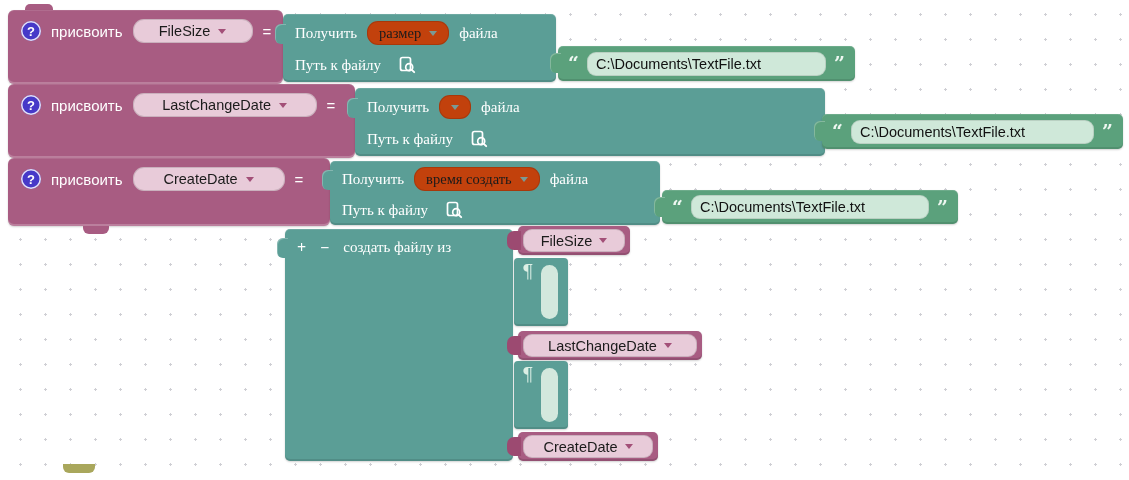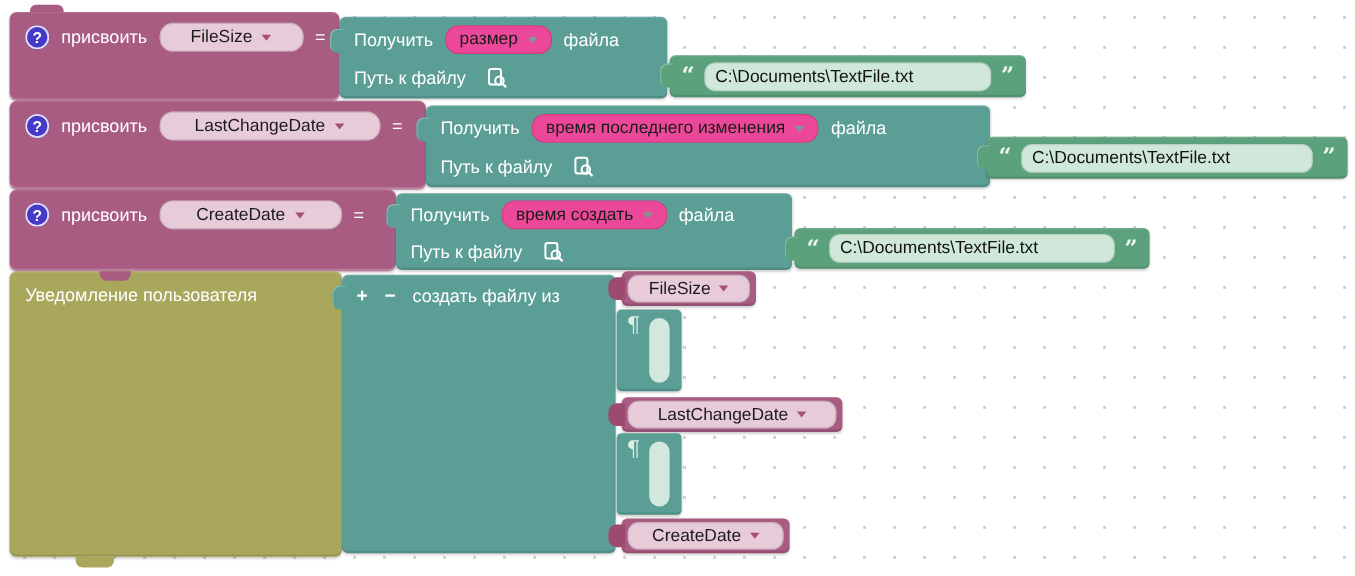--- a/index.html
+++ b/index.html
@@ -7,33 +7,33 @@
     position:relative;width:1129px;height:480px;overflow:hidden;
     background-color:#ffffff;
     background-image:radial-gradient(circle,#cfcfd4 1.2px,transparent 1.4px);
     background-size:25px 25px;background-position:8px 2px;
     font-family:"Liberation Sans",sans-serif;
   }
   .blk{position:absolute;box-sizing:border-box;color:#fff;}
   .pink{background:#a85c82;border-radius:6px;
     box-shadow:inset 0 -2px 0 rgba(255,255,255,.22),inset 0 1px 0 rgba(255,255,255,.10),0 1px 2px rgba(0,0,0,.18);}
   .teal{background:#5b9e96;border-radius:5px;
-    box-shadow:inset 0 -2px 0 rgba(0,0,0,.10),inset 0 1px 0 rgba(255,255,255,.12),0 1px 2px rgba(0,0,0,.18);}
+    box-shadow:inset 0 -2px 0 rgba(0,0,0,.10),inset 0 1px 0 rgba(255,255,255,.12),0 1px 2px rgba(0,0,0,.18);font-family:Liberation Serif, serif;}
   .green{background:#5ba17c;border-radius:5px;
     box-shadow:inset 0 -2px 0 rgba(0,0,0,.10),inset 0 1px 0 rgba(255,255,255,.12),0 1px 2px rgba(0,0,0,.18);}
   .olive{background:#a9a75c;border-radius:6px;
     box-shadow:inset 0 -2px 0 rgba(0,0,0,.10),inset 0 1px 0 rgba(255,255,255,.15),0 1px 2px rgba(0,0,0,.18);}
   .prow,.trow{display:flex;align-items:center;gap:10px;}
   .prow{padding:9px 0 0 13px;}
   .trow{padding-left:12px;height:26px;}
   .lbl{font-size:15px;white-space:nowrap;}
   .help{width:20px;height:20px;border-radius:50%;background:#4639c8;color:#fff;
     display:flex;align-items:center;justify-content:center;font-size:13px;font-weight:bold;flex:0 0 auto;
     box-shadow:inset 0 0 0 1.5px rgba(255,255,255,.85);}
-  .field{background:#ec4899;border-radius:11px;height:24px;display:inline-flex;align-items:center;
+  .field{background:#c2410c;border-radius:11px;height:24px;display:inline-flex;align-items:center;
     justify-content:center;gap:8px;color:#1b1b1b;font-size:14.5px;padding:0 12px;white-space:nowrap;
     box-shadow:inset 0 0 0 1px rgba(0,0,0,.13);}
   .pinkf{background:#e8cbd9;border-radius:11px;}
   .arrow{width:0;height:0;border-left:4px solid transparent;border-right:4px solid transparent;
     border-top:5px solid #7a9a95;flex:0 0 auto;}
   .pa{border-top-color:#a34f78;}
   .qt{font-family:"DejaVu Serif",serif;font-weight:bold;font-size:19px;color:#eef7f1;line-height:1;}
   input.path{background:#cfe8d9;border:none;border-radius:9px;height:24px;flex:1;min-width:0;
     font:14.5px "Liberation Sans",sans-serif;color:#111;padding:0 9px;outline:none;
     box-shadow:inset 0 0 0 1px rgba(0,0,0,.10);}
@@ -111,21 +111,20 @@
         <i class="arrow pa"></i>
       </div>
       <span class="lbl">=</span>
     </div>
   </div>
   <div class="blk teal" style="left:355px;top:88px;width:470px;height:68px;padding-top:6px;">
     <div class="ltab t" style="top:10px;"></div>
     <div class="trow" style="margin-bottom:6px;">
       <span class="lbl">Получить</span>
       <div class="field">
-        <span>время последнего изменения</span>
         <i class="arrow"></i>
       </div>
       <span class="lbl">файла</span>
     </div>
     <div class="trow">
       <span class="lbl">Путь к файлу</span>
       <span style="display:inline-flex;margin-left:6px;">
         <svg width="20" height="20" viewBox="0 0 20 20">
           <rect x="3.5" y="2.5" width="10" height="13" rx="2" fill="none" stroke="#fff" stroke-width="1.7"></rect>
           <circle cx="12.2" cy="12.2" r="3.5" fill="none" stroke="#fff" stroke-width="1.7"></circle>
@@ -178,25 +177,20 @@
   <div class="blk green" style="left:662px;top:190px;width:296px;height:34px;">
     <div class="ltab g" style="top:7px;"></div>
     <div class="grow">
       <span class="qt">“</span>
       <input class="path" readonly="" value="C:\Documents\TextFile.txt" style="">
       <span class="qt">”</span>
     </div>
   </div>
 
   <div class="tabdn" style="left:83px;top:226px;width:26px;height:8px;background:#a85c82;z-index:2;"></div>
-  <div class="blk olive" style="left:8px;top:226px;width:277px;height:238px;">
-    <div style="padding:12px 0 0 13px;">
-      <span class="lbl">Уведомление пользователя</span>
-    </div>
-  </div>
   <div class="tabdn" style="left:63px;top:464px;width:32px;height:9px;background:#a9a75c;"></div>
 
   <div class="blk teal" style="left:285px;top:229px;width:228px;height:232px;">
     <div class="ltab t" style="top:9px;"></div>
     <div class="trow" style="padding-top:10px;gap:14px;height:auto;">
       <span class="pm">+</span>
       <span class="pm">−</span>
       <span class="lbl">создать файлу из</span>
     </div>
   </div>

